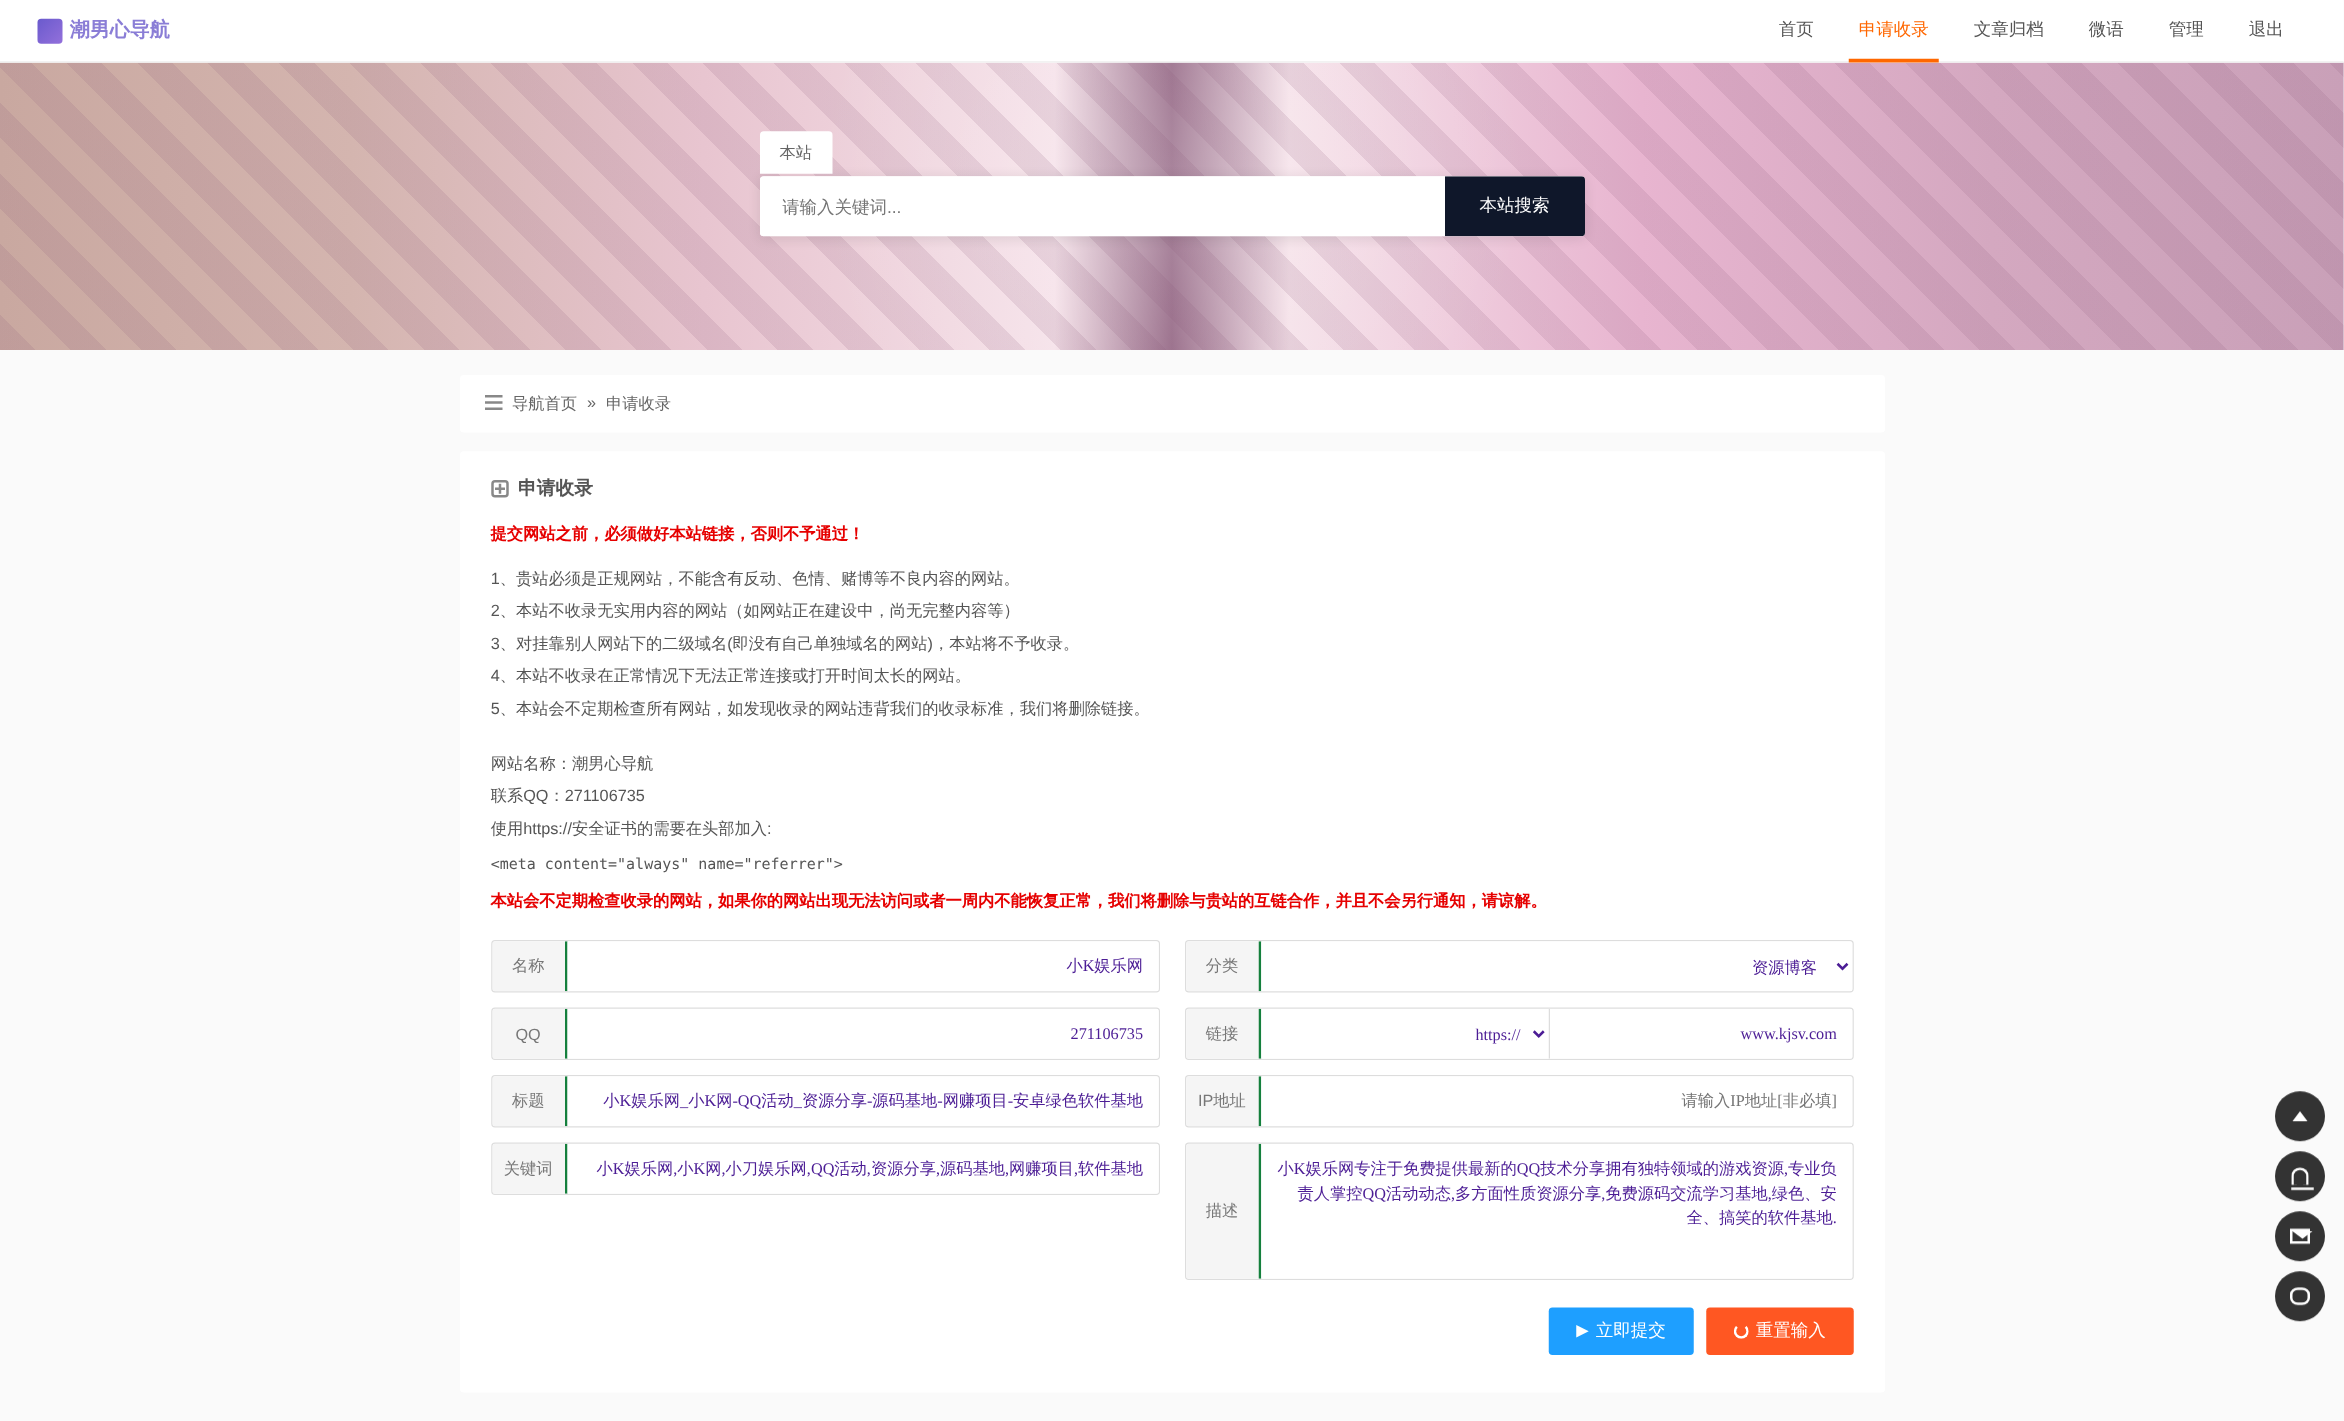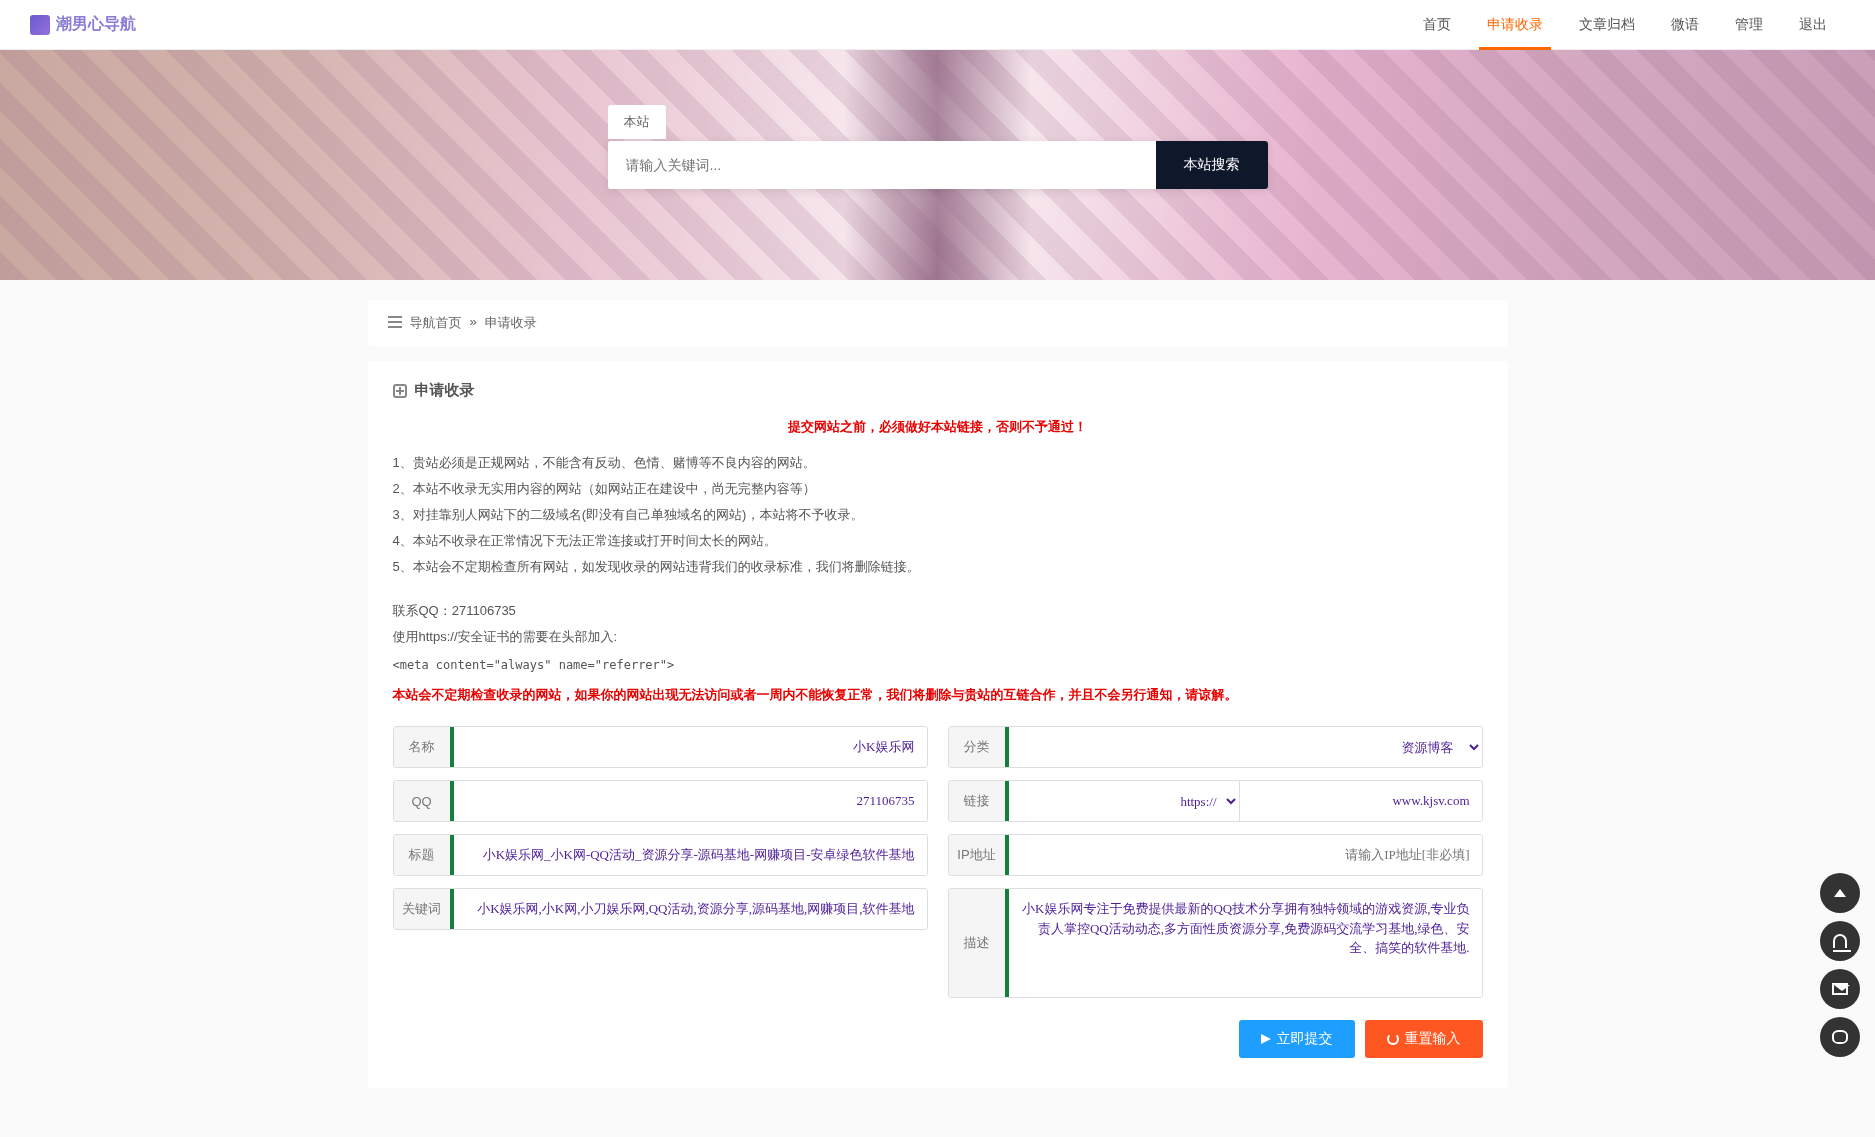--- a/index.html
+++ b/index.html
@@ -35,30 +35,30 @@
 .breadcrumb-box a { color:#666; text-decoration:none; }
 
 
 .panel { background:#fff; border-radius:3px; padding:20px 25px 30px; }
 .panel-title { font-size:15px; color:#555; font-weight:bold; margin-bottom:18px; display:flex; align-items:center; gap:8px; }
 .plus-icon { width:14px; height:14px; border:2px solid #888; border-radius:3px; position:relative; display:inline-block; }
 .plus-icon::before, .plus-icon::after { content:''; position:absolute; background:#888; }
 .plus-icon::before { width:8px; height:2px; top:4px; left:1px; }
 .plus-icon::after { width:2px; height:8px; top:1px; left:4px; }
 
-.warn { color:#e60000; font-weight:bold; margin-bottom:14px;text-align:center; }
+.warn { color:#e60000; font-weight:bold; margin-bottom:14px; }
 .rules p { line-height:2; color:#555; }
 .site-info { margin-top:18px; line-height:2; color:#555; }
 .meta-code { font-family: monospace; font-size:12px; color:#555; margin:8px 0 14px; display:block; }
 .warn2 { color:#e60000; font-weight:bold; margin:10px 0 22px; }
 
 
 .form-grid { display:grid; grid-template-columns: 1fr 1fr; gap:12px 20px; }
 .field { display:flex; border:1px solid #ddd; border-radius:3px; overflow:hidden; height:42px; }
-.field .lbl { background:#f5f5f5; width:60px; min-width:60px; display:flex; align-items:center; justify-content:center; color:#777; font-size:13px; border-right:4px solid #15803d; }
+.field .lbl { background:#f5f5f5; width:60px; min-width:60px; display:flex; align-items:center; justify-content:center; color:#777; font-size:13px; border-right:2px solid #15803d; }
 .field input, .field select, .field textarea { flex:1; border:none; padding:0 12px; font-size:13px; outline:none; background:#fff; color:#4c1d95; font-family:Liberation Serif, serif;text-align:right; }
 .field textarea { padding:10px 12px; resize:none; line-height:1.5; }
 .field.tall { height:110px; }
 .field .proto { width:80px; border:none; border-right:1px solid #ddd; background:#fff; padding:0 6px; font-size:13px; }
 
 
 .btn-row { text-align:center; margin-top:22px; display:flex; gap:10px; justify-content:flex-end; }
 .btn { padding:10px 22px; border:none; border-radius:3px; color:#fff; font-size:14px; cursor:pointer; display:flex; align-items:center; gap:6px; }
 .btn-primary { background:#1e9fff; }
 .btn-danger { background:#ff5722; }
@@ -124,20 +124,21 @@
 
     <div class="rules">
       <p>1、贵站必须是正规网站，不能含有反动、色情、赌博等不良内容的网站。</p>
       <p>2、本站不收录无实用内容的网站（如网站正在建设中，尚无完整内容等）</p>
       <p>3、对挂靠别人网站下的二级域名(即没有自己单独域名的网站)，本站将不予收录。</p>
       <p>4、本站不收录在正常情况下无法正常连接或打开时间太长的网站。</p>
       <p>5、本站会不定期检查所有网站，如发现收录的网站违背我们的收录标准，我们将删除链接。</p>
     </div>
 
     <div class="site-info">
+      <p><span>网站名称：</span><span>潮男心导航</span></p>
       <p><span>联系QQ：</span><span>271106735</span></p>
       <p>使用https://安全证书的需要在头部加入:</p>
     </div>
 
     <code class="meta-code">&lt;meta content="always" name="referrer"&gt;</code>
 
     <p class="warn2">本站会不定期检查收录的网站，如果你的网站出现无法访问或者一周内不能恢复正常，我们将删除与贵站的互链合作，并且不会另行通知，请谅解。</p>
 
     <div class="form-grid">
 

